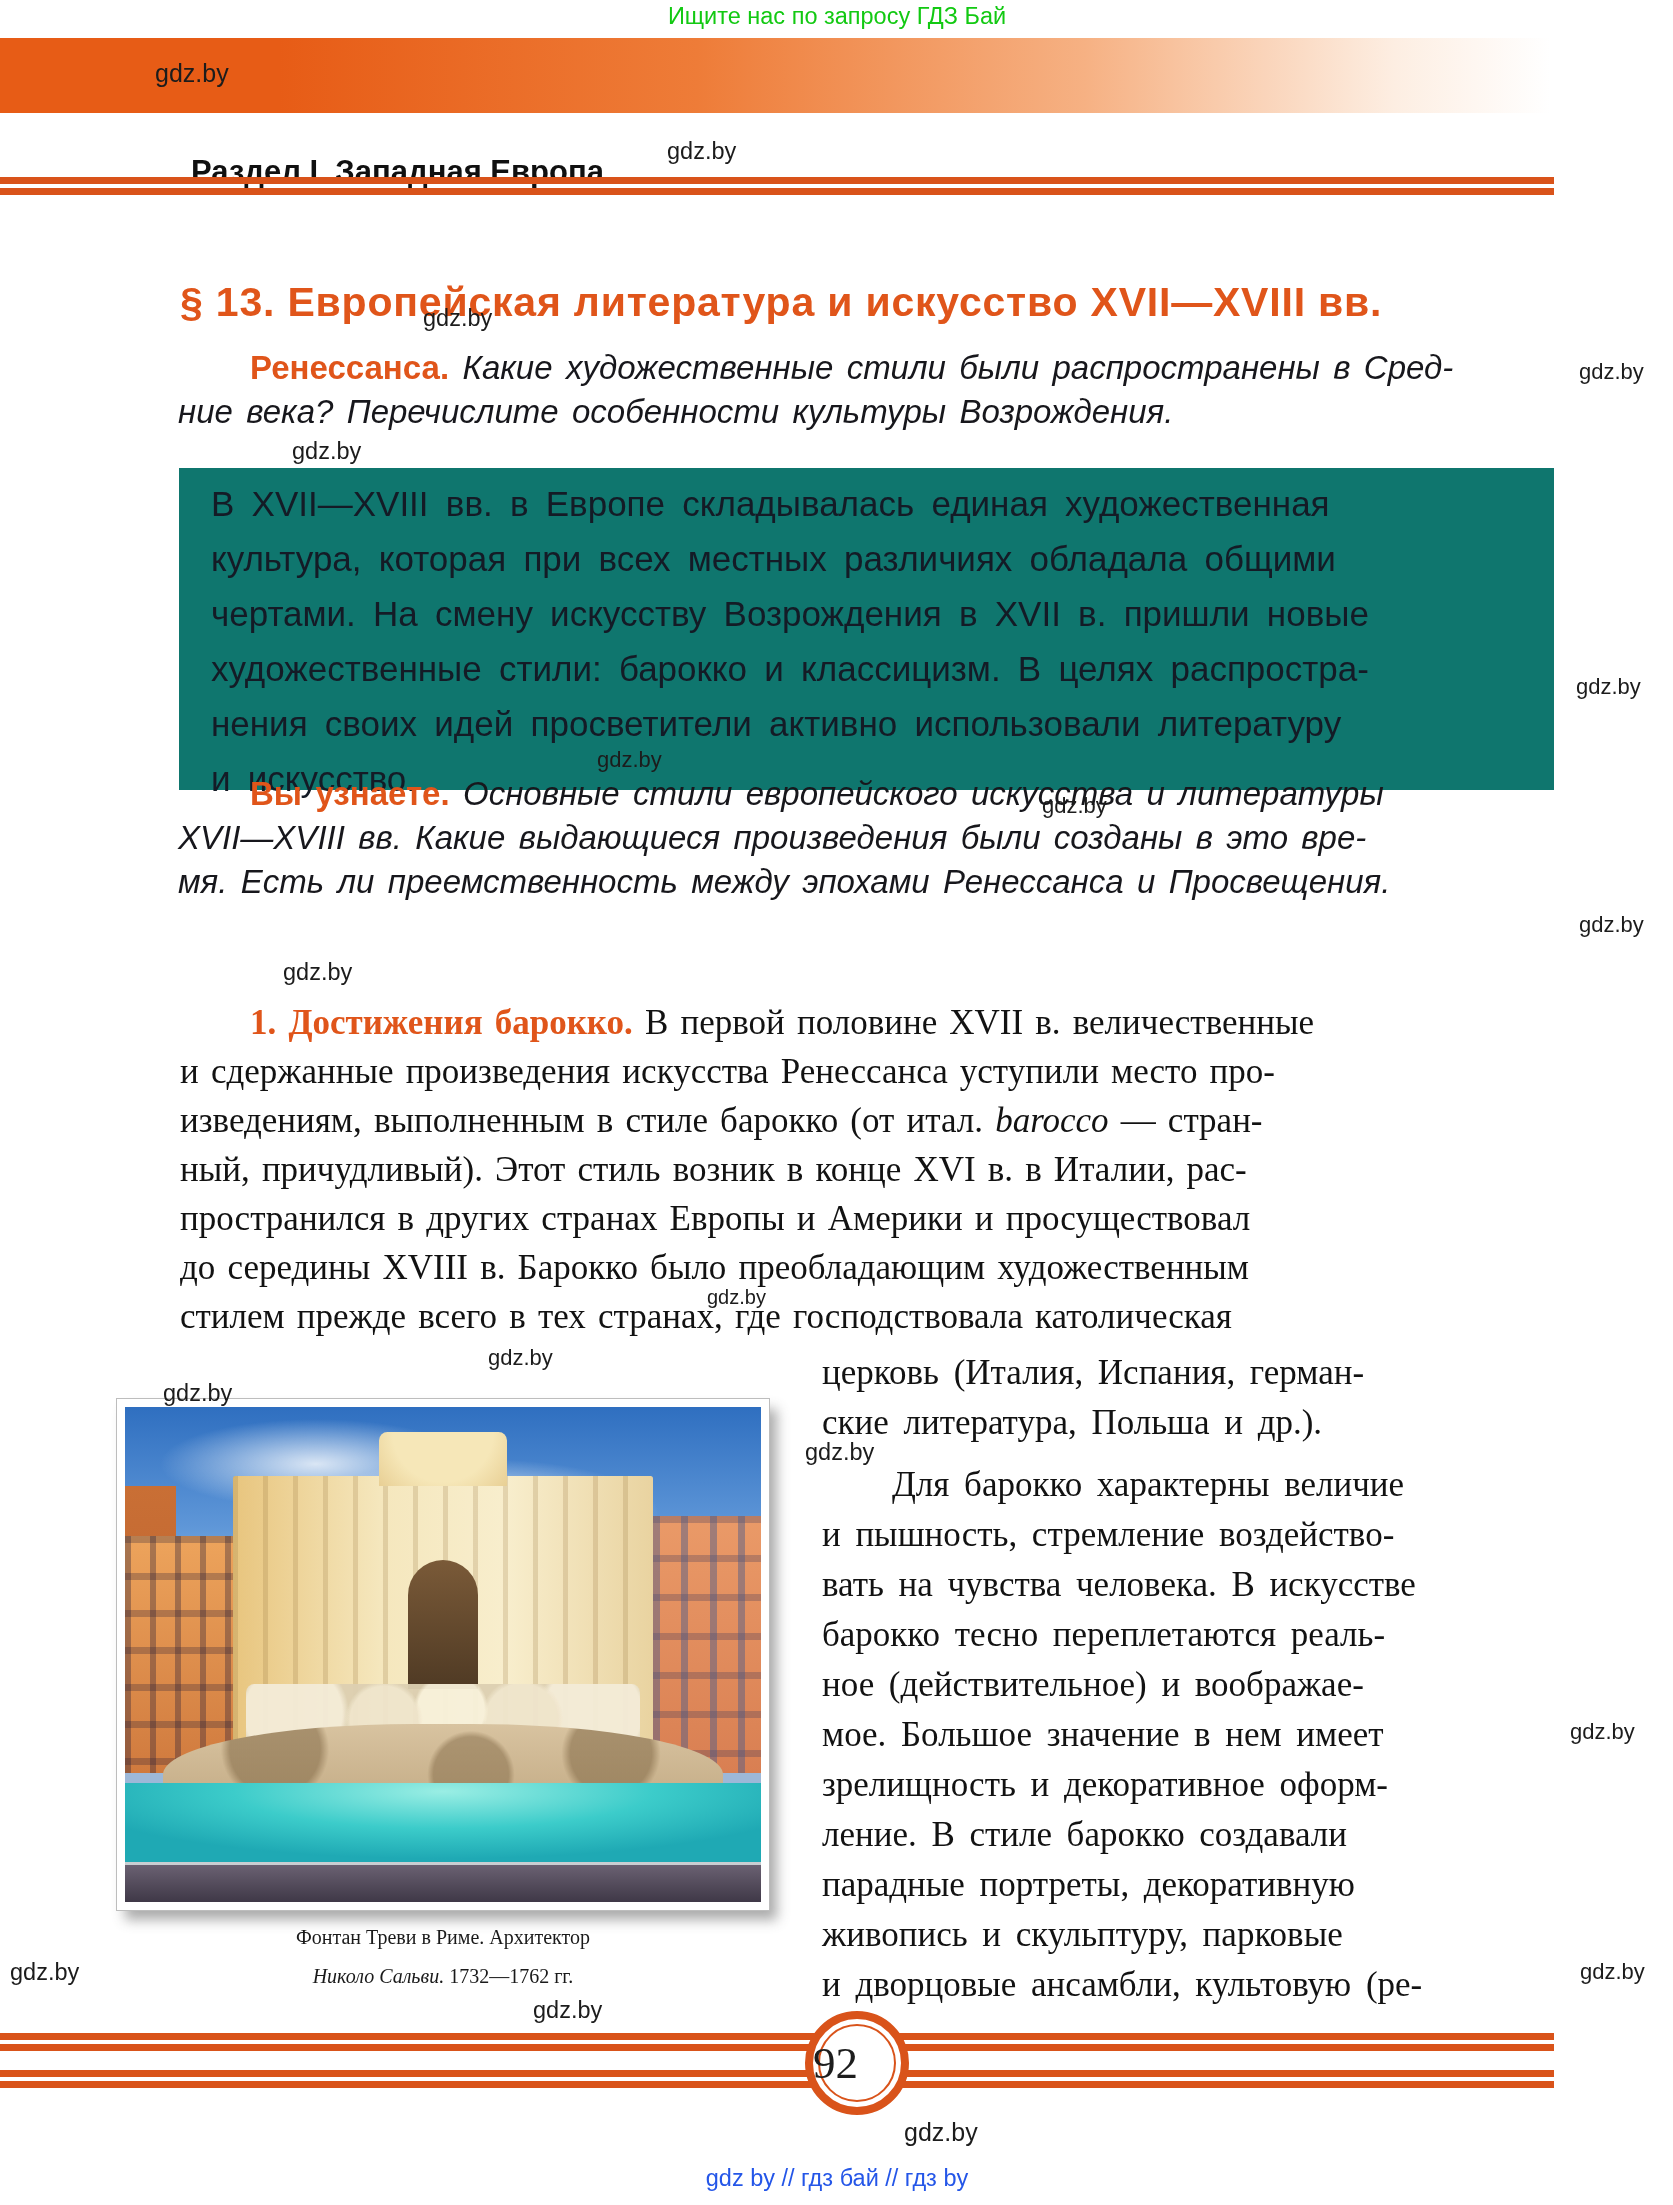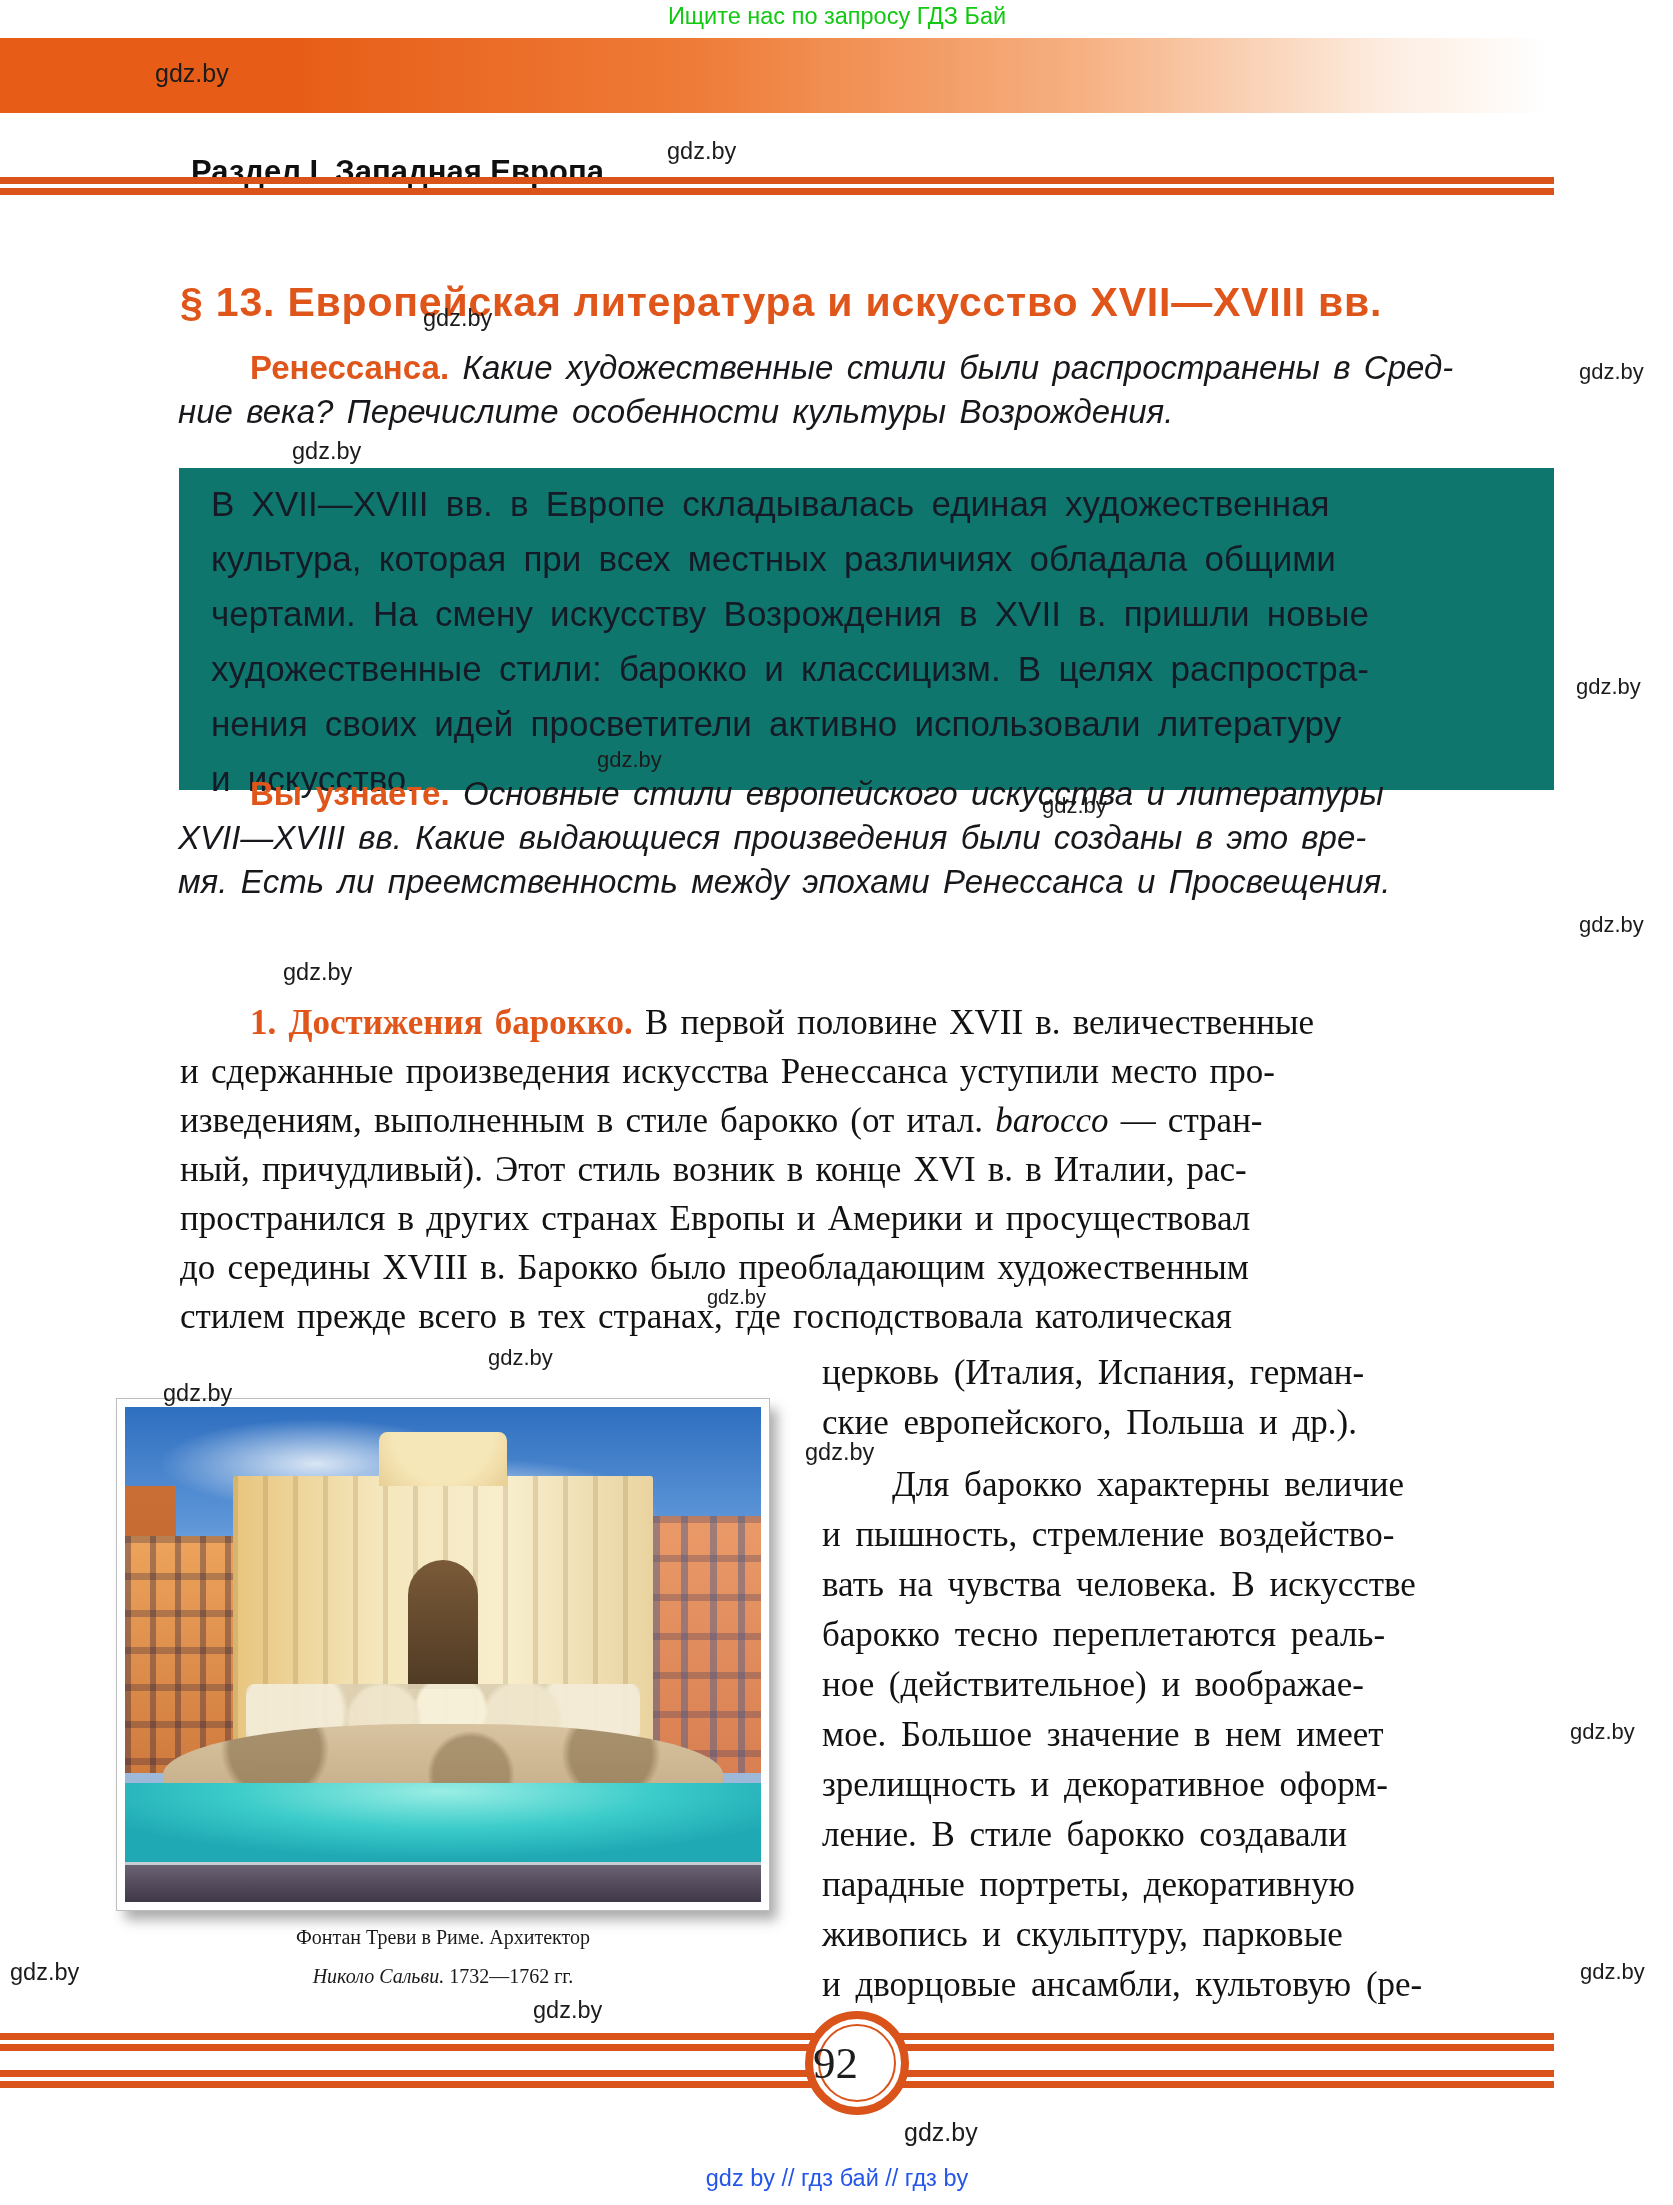--- a/index.html
+++ b/index.html
@@ -169,21 +169,21 @@
     <div class="ph ph-crown"></div>
     <div class="ph ph-arch"></div>
     <div class="ph ph-statues"></div>
     <div class="ph ph-rocks"></div>
     <div class="ph ph-water"></div>
     <div class="ph ph-rim"></div>
   </div>
 
   <div class="rightcol">
     <p class="p1 pl">церковь (Италия, Испания, герман-
-ские европейского, Польша и др.).</p>
+ские литература, Польша и др.).</p>
     <p class="p2 pl">Для барокко характерны величие
 и пышность, стремление воздейство-
 вать на чувства человека. В искусстве
 барокко тесно переплетаются реаль-
 ное (действительное) и воображае-
 мое. Большое значение в нем имеет
 зрелищность и декоративное оформ-
 ление. В стиле барокко создавали
 парадные портреты, декоративную
 живопись и скульптуру, парковые

